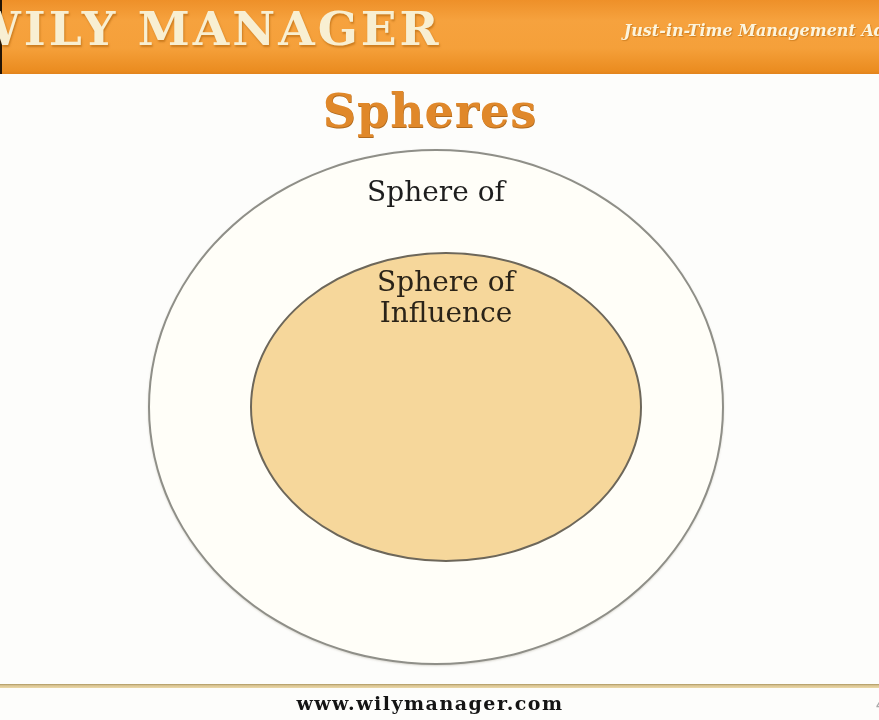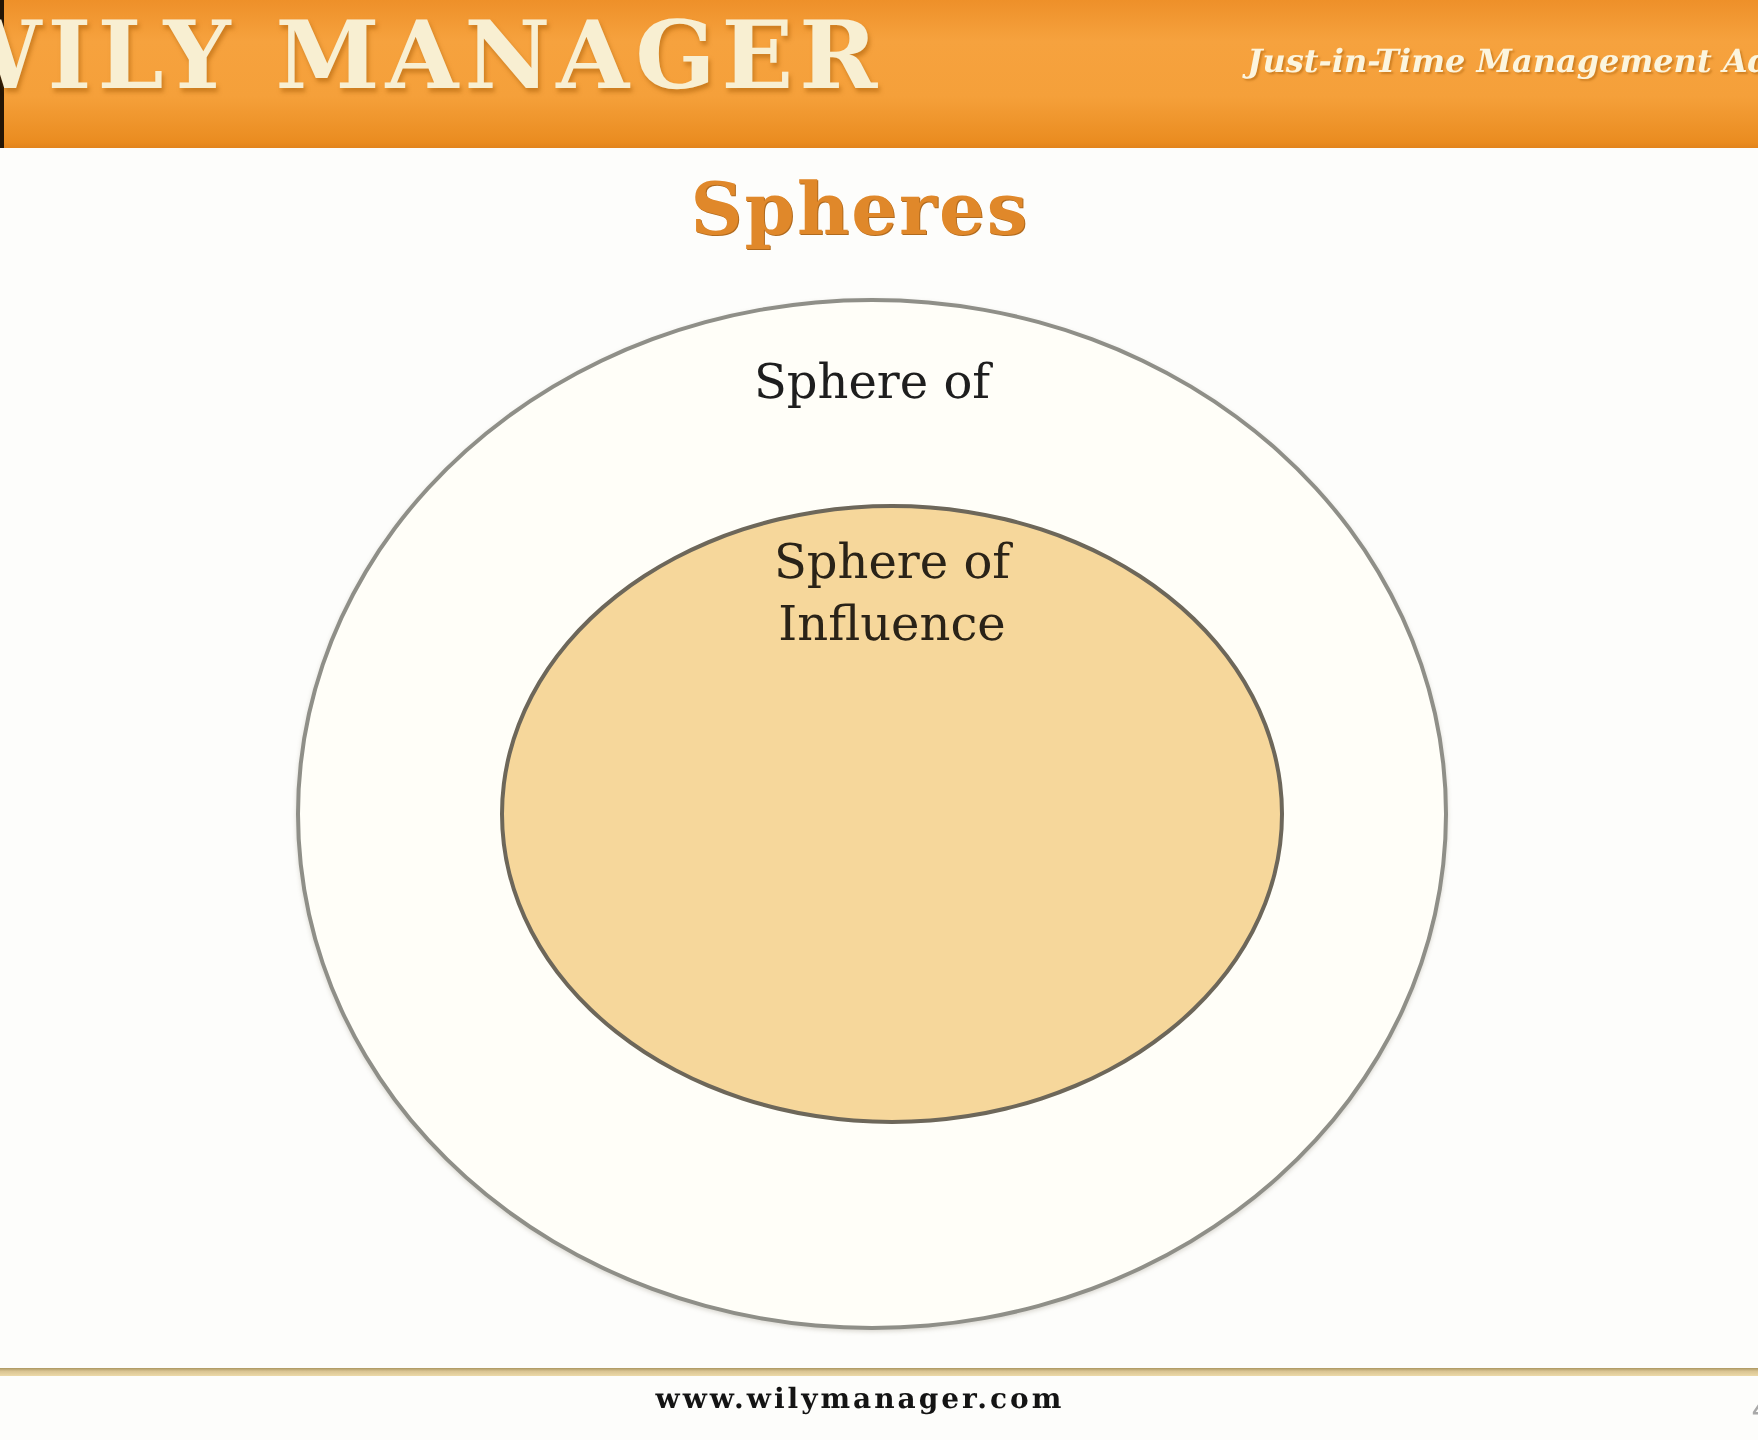--- a/index.html
+++ b/index.html
@@ -55,21 +55,21 @@
 
   
   .slide-title {
     position: absolute;
     top: 84px;
     left: 0;
     width: 860px;
     text-align: center;
     font-family: "DejaVu Serif", serif;
     font-weight: bold;
-    font-size: 36px;
+    font-size: 46px;
     letter-spacing: 1px;
     color: #e0882a;
     text-shadow: 0.5px 0.5px 0 #b06a1e;
   }
 
   
   .diagram { position: absolute; inset: 0; }
   .ellipse { position: absolute; border-radius: 50%; }
   .ellipse-concern {
     left: 148px; top: 149px;
@@ -93,21 +93,21 @@
     display: flex;
     align-items: center;
     justify-content: center;
   }
 
   .ring-label {
     position: absolute;
     text-align: center;
     font-family: "DejaVu Serif", serif;
     line-height: 31px;
-    font-size: 24px;
+    font-size: 28px;
   }
   .label-concern {
     left: 148px; top: 176px;
     width: 576px;
     color: #1e1e1e;
   }
   .label-influence {
     left: 250px; top: 266px;
     width: 392px;
     color: #2a2318;
@@ -130,21 +130,21 @@
     width: 879px; height: 4px;
     background: linear-gradient(180deg, #ab9660 0%, #d9c492 40%, #ecd9a8 100%);
   }
   .footer-url {
     position: absolute;
     left: 0; top: 692px;
     width: 860px;
     text-align: center;
     font-family: "DejaVu Serif", serif;
     font-weight: bold;
-    font-size: 14px;
+    font-size: 19px;
     letter-spacing: 1.5px;
     color: #141414;
   }
   .page-indicator {
     position: absolute;
     right: -7px;
     top: 694px;
     font-family: "Liberation Sans", sans-serif;
     font-size: 18px;
     color: #a9a9a9;

